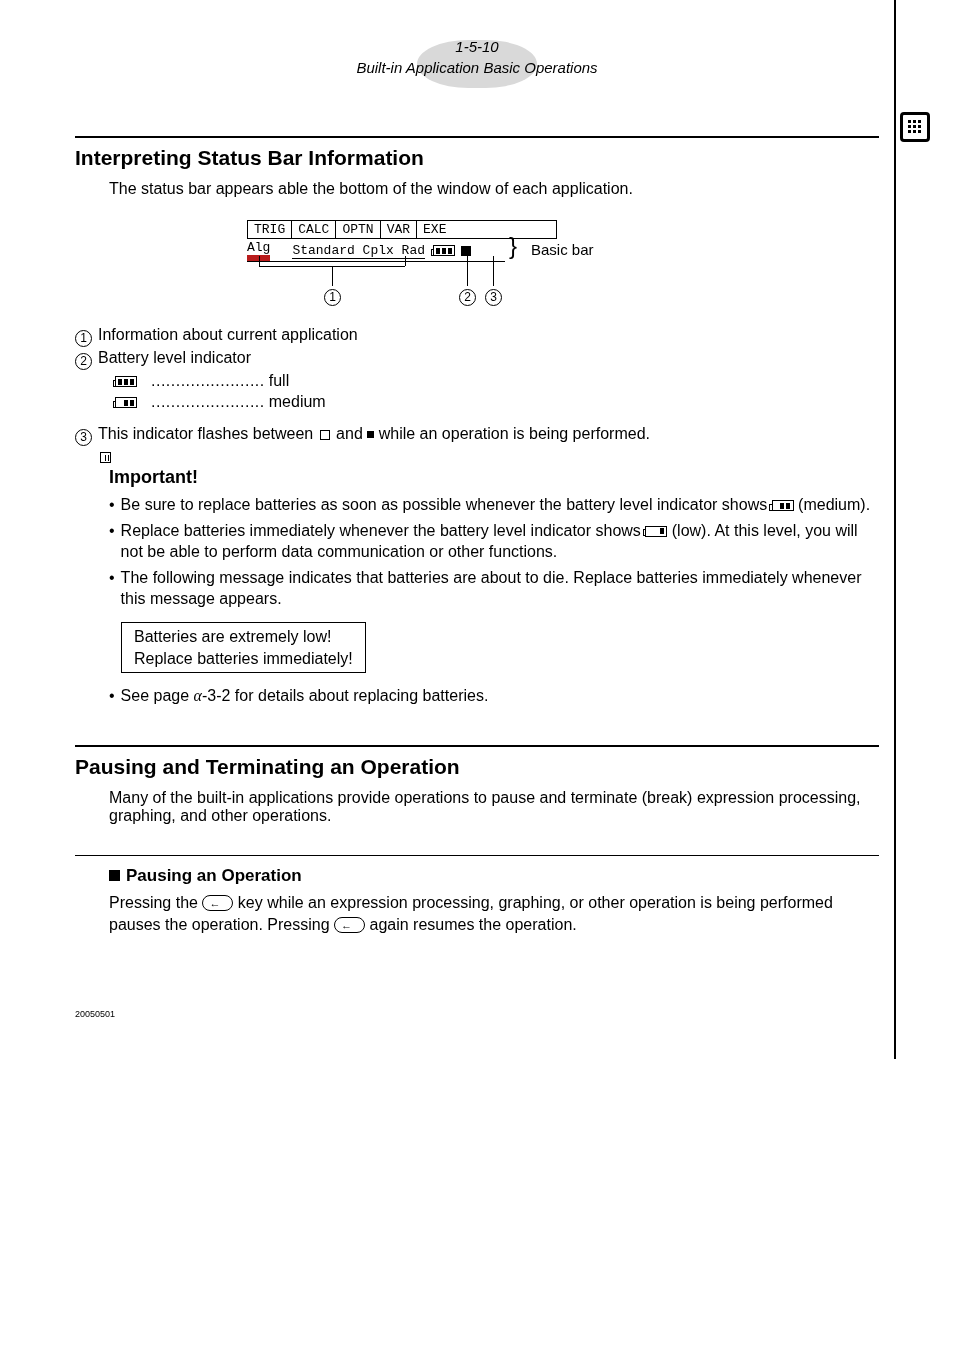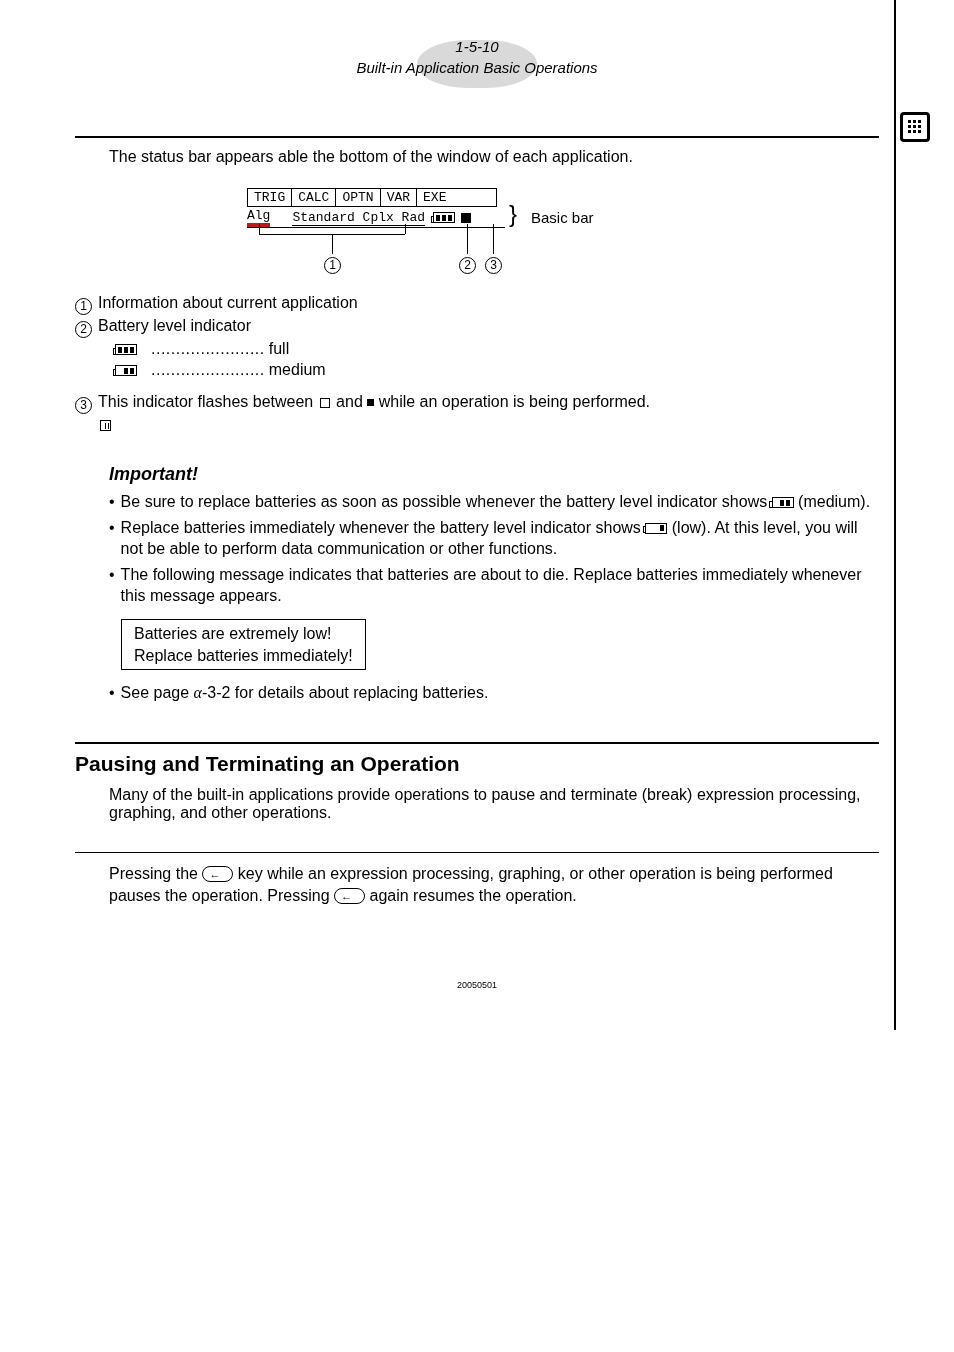--- a/index.html
+++ b/index.html
@@ -90,35 +90,35 @@
       width: 460px;
       margin: 8px auto 0;
       position: relative;
       height: 100px;
     }
     .tabstrip {
       display: flex;
       border: 1.5px solid #000;
       font-family: 'Courier New', monospace;
       font-size: 13px;
-      width: 250px;
+      width: 310px;
       margin-left: 0;
     }
     .tab { border-right: 1.5px solid #000; padding: 1px 6px; text-align: center;}
     .tab:last-child { border-right: none; }
     .sbrow {
       display: flex;
       align-items: center;
       font-family: 'Courier New', monospace;
       font-size: 13px;
       border-bottom: 1.5px solid #000;
       margin-top: 1px;
       width: 258px;
     }
-    .sb-alg { border-bottom: 4px solid #b91c1c; margin-right: 22px;}
+    .sb-alg { border-bottom: 6px solid #b91c1c; margin-right: 22px;}
     .sb-std { border-bottom: 1px solid #000; }
     .sb-batt {
       margin-left: 8px;
       display: inline-flex;
       align-items: center;
     }
     .sb-busy {
       margin-left: 6px;
       width: 10px; height: 10px;
       border: 1.5px solid #000;
@@ -197,43 +197,42 @@
       content: '.......................';
       letter-spacing: 0.5px;
       margin: 0 4px;
     }
     .item3-content { margin-left: 23px; margin-top: 2px; font-size:16px; }
     .sq-empty { display:inline-block; width:10px; height:10px; border:1.5px solid #000; vertical-align:-1px; margin:0 2px;}
     .sq-fill-sm { display:inline-block; width:7px; height:7px; border:1.5px solid #000; background:#000; vertical-align:1px; margin:0 0px; position:relative; }
     .sq-pause { display:inline-block; width:11px; height:11px; border:1.5px solid #000; vertical-align:-1px; margin:0 2px; position:relative;}
     .sq-pause::after { content:''; position:absolute; left:3.5px; top:1.5px; width:1.5px; height:6px; background:#000; box-shadow: 3px 0 0 #000;}
     h3.important {
-      font-style: italic;
       font-weight: bold;
       font-size: 18px;
-      margin: 30px 0 6px 34px;
+      margin: 1px 0 6px 34px;
     }
     .bullets { margin-left: 34px; font-size: 16px; }
     .bullets .row { display: flex; margin: 4px 0; line-height: 1.35;}
     .bullets .dot { margin-right: 6px; }
     .msgbox {
       border: 1px solid #000;
       display: inline-block;
       padding: 3px 12px;
       margin: 8px 0 8px 46px;
       font-size: 16px;
       line-height: 1.35;
     }
     .greek { font-family: 'Times New Roman', serif; font-style: italic; }
     .sub-h3 { font-size: 17px; font-weight: bold; margin: 0 0 6px 34px;}
     .sq-lead { display:inline-block; width:11px; height:11px; background:#000; margin-right:6px; vertical-align:0px;}
     .para { margin-left: 34px; font-size:16px; line-height:1.4;}
     .key-oval { display:inline-block; border:1.3px solid #000; border-radius:10px; padding:0 12px 0 6px; font-size:12px; line-height:14px; vertical-align:1px; position:relative;}
     .key-oval::before { content:'←'; font-size:11px; }
-    .footer { text-align:center; font-size:9px; margin-top: 72px; color:#000;}
+    .footer { text-align:left; font-size:9px; margin-top: 72px; color:#000;}
   </style>
 </head>
 <body>
 
 <div class="right-vert"></div>
 <div class="side-tab">
   <div class="side-tab-inner">
     <span></span>
       <span></span>
       <span></span>
@@ -248,20 +247,21 @@
 
 <div class="page">
 
   <div class="header-oval"></div>
   <div class="header-block">
     <div class="header-num">1-5-10</div>
     <div>Built-in Application Basic Operations</div>
   </div>
 
   <hr class="hr-thick">
+  <h2>Interpreting Status Bar Information</h2>
   <div class="intro">The status bar appears able the bottom of the window of each application.</div>
 
   <div class="statusbar-fig">
     <div class="tabstrip">
       <div class="tab">TRIG</div>
       <div class="tab">CALC</div>
       <div class="tab">OPTN</div>
       <div class="tab">VAR</div>
       <div class="tab">EXE</div>
     </div>
@@ -364,18 +364,21 @@
         <span>See page </span><span class="greek">α</span><span>-3-2 for details about replacing batteries.</span>
       </span>
     </div>
   </div>
 
   <hr class="hr-thick second">
   <h2>Pausing and Terminating an Operation</h2>
   <div class="intro">Many of the built-in applications provide operations to pause and terminate (break) expression processing, graphing, and other operations.</div>
 
   <hr class="hr-med">
+  <div class="sub-h3">
+    <span class="sq-lead"></span><span>Pausing an Operation</span>
+  </div>
   <div class="para">
     <span>Pressing the </span><span class="key-oval"></span><span> key while an expression processing, graphing, or other operation is being performed pauses the operation. Pressing </span><span class="key-oval"></span><span> again resumes the operation.</span>
   </div>
 
   <div class="footer">20050501</div>
 </div>
 
 </body></html>

